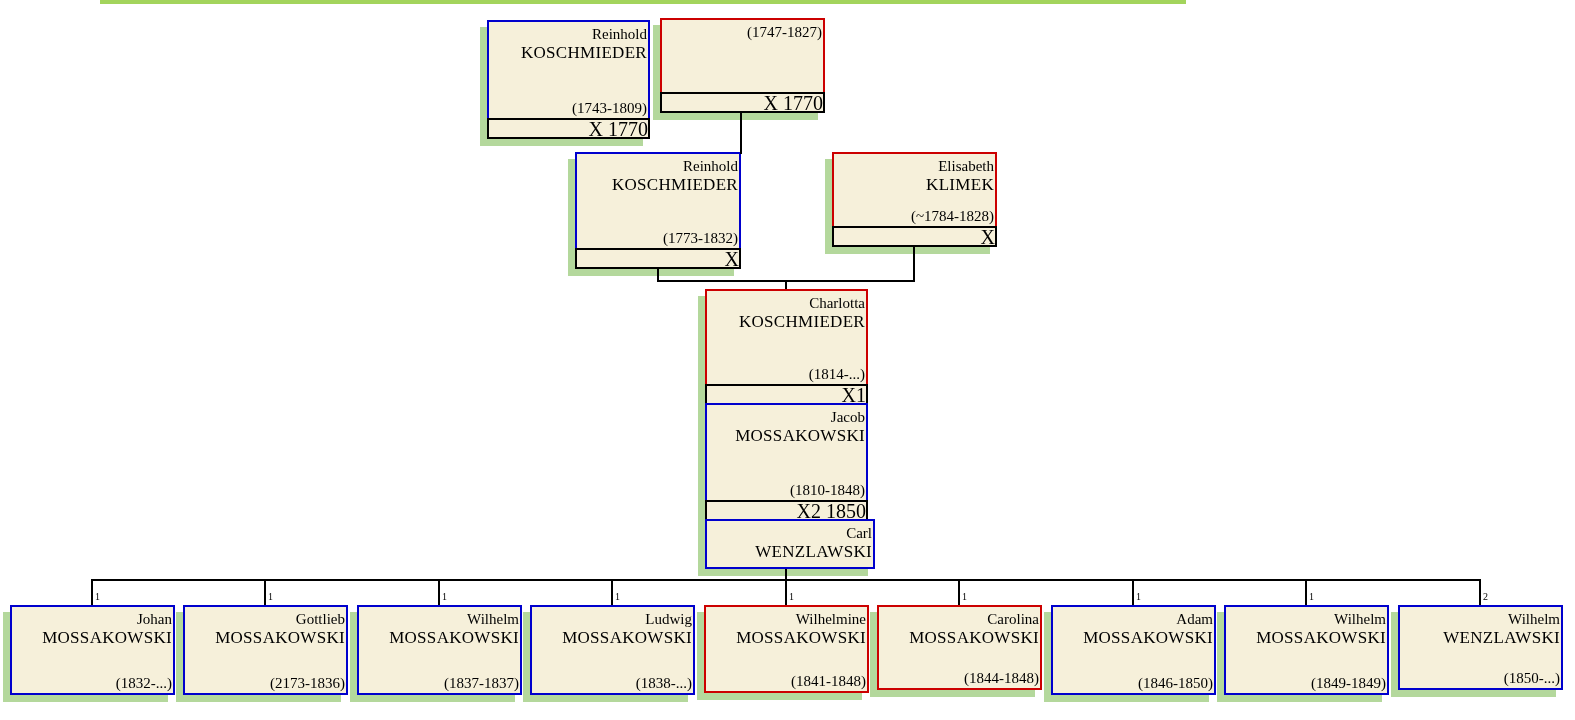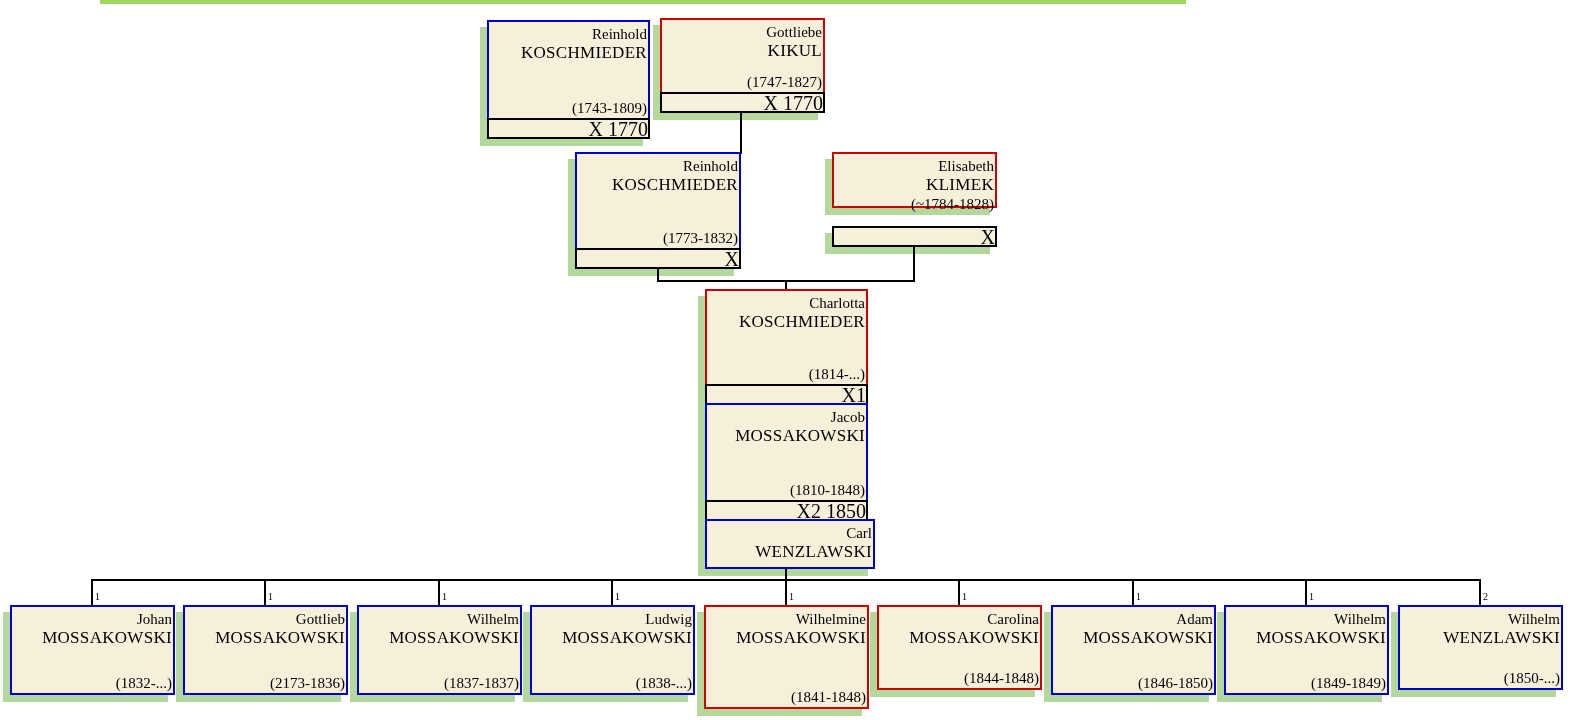--- a/index.html
+++ b/index.html
@@ -38,38 +38,34 @@
   <div class="box person male" style="left:487px;top:20px;width:163px;height:100px">
     <div>
       <span class="fname">Reinhold</span>
       <span class="sname">KOSCHMIEDER</span>
     </div>
     <div class="dates">(1743-1809)</div>
   </div>
   <div class="box marr" style="left:487px;top:118px;width:163px;height:21px">X 1770</div>
 
   <div class="box person female" style="left:660px;top:18px;width:165px;height:76px">
-    <div>
-      <span class="fname">Gottliebe</span>
-      <span class="sname">KIKUL</span>
-    </div>
     <div class="dates">(1747-1827)</div>
   </div>
   <div class="box marr" style="left:660px;top:92px;width:165px;height:21px">X 1770</div>
 
   <div class="box person male" style="left:575px;top:152px;width:166px;height:98px">
     <div>
       <span class="fname">Reinhold</span>
       <span class="sname">KOSCHMIEDER</span>
     </div>
     <div class="dates">(1773-1832)</div>
   </div>
   <div class="box marr" style="left:575px;top:248px;width:166px;height:21px">X</div>
 
-  <div class="box person female" style="left:832px;top:152px;width:165px;height:56px">
+  <div class="box person female" style="left:832px;top:152px;width:165px;height:76px">
     <div>
       <span class="fname">Elisabeth</span>
       <span class="sname">KLIMEK</span>
     </div>
     <div class="dates">(~1784-1828)</div>
   </div>
   <div class="box marr" style="left:832px;top:226px;width:165px;height:21px">X</div>
 
   <div class="box person female" style="left:705px;top:289px;width:163px;height:97px">
     <div>
@@ -147,21 +143,21 @@
   </div>
 
   <div class="box person male" style="left:530px;top:605px;width:165px;height:90px">
     <div>
       <span class="fname">Ludwig</span>
       <span class="sname">MOSSAKOWSKI</span>
     </div>
     <div class="dates">(1838-...)</div>
   </div>
 
-  <div class="box person female" style="left:704px;top:605px;width:165px;height:104px">
+  <div class="box person female" style="left:704px;top:605px;width:165px;height:88px">
     <div>
       <span class="fname">Wilhelmine</span>
       <span class="sname">MOSSAKOWSKI</span>
     </div>
     <div class="dates">(1841-1848)</div>
   </div>
 
   <div class="box person female" style="left:877px;top:605px;width:165px;height:85px">
     <div>
       <span class="fname">Carolina</span>

